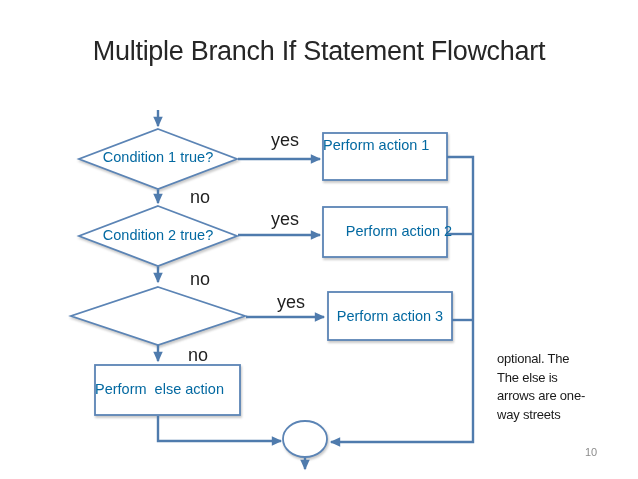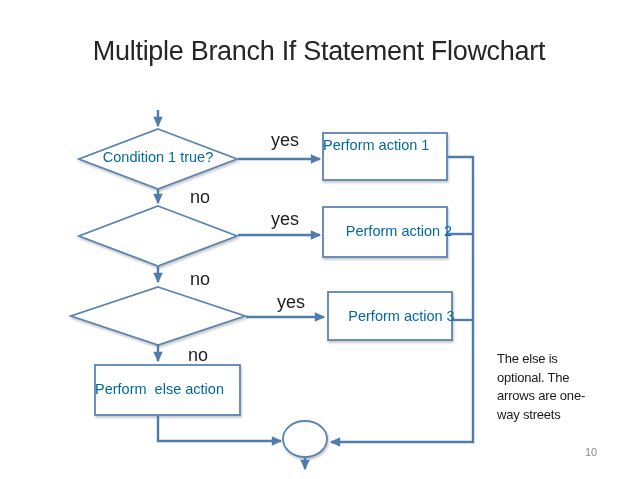--- a/index.html
+++ b/index.html
@@ -61,35 +61,36 @@
       <path marker-end="url(#arr)" d="M158,345 V361"></path>
       <path marker-end="url(#arr)" d="M158,416 V441 H281"></path>
       <path marker-end="url(#arr)" d="M447,157 H473 V442 H331"></path>
       <path d="M447,234 H472"></path>
       <path d="M452,320 H472"></path>
       <path marker-end="url(#arr)" d="M305,458 V469"></path>
     </g>
   </svg>
 
   <div class="lbl center" style="left:58px;top:150px;width:200px;">Condition 1 true?</div>
+  <div class="lbl center" style="left:58px;top:228px;width:200px;">Condition 2 true?</div>
 
   <div class="lbl center" style="left:323px;top:138px;width:100px;">Perform action 1</div>
   <div class="lbl center" style="left:337px;top:224px;width:124px;">Perform action 2</div>
-  <div class="lbl center" style="left:328px;top:309px;width:147px;">Perform action 3</div>
+  <div class="lbl center" style="left:328px;top:309px;width:124px;">Perform action 3</div>
   <div class="lbl center" style="left:95px;top:382px;width:116px;">Perform  else action</div>
 
   <div class="lbl branch" style="left:271px;top:131px;">yes</div>
   <div class="lbl branch" style="left:271px;top:210px;">yes</div>
   <div class="lbl branch" style="left:277px;top:293px;">yes</div>
   <div class="lbl branch" style="left:190px;top:188px;">no</div>
   <div class="lbl branch" style="left:190px;top:270px;">no</div>
   <div class="lbl branch" style="left:188px;top:346px;">no</div>
 
   <div class="note">
+    <div>optional. The</div>
     <div>The else is</div>
-    <div>optional. The</div>
     <div>arrows are one-</div>
     <div>way streets</div>
   </div>
 
   <div class="pagenum">10</div>
 
 </div>
 
 </body></html>

